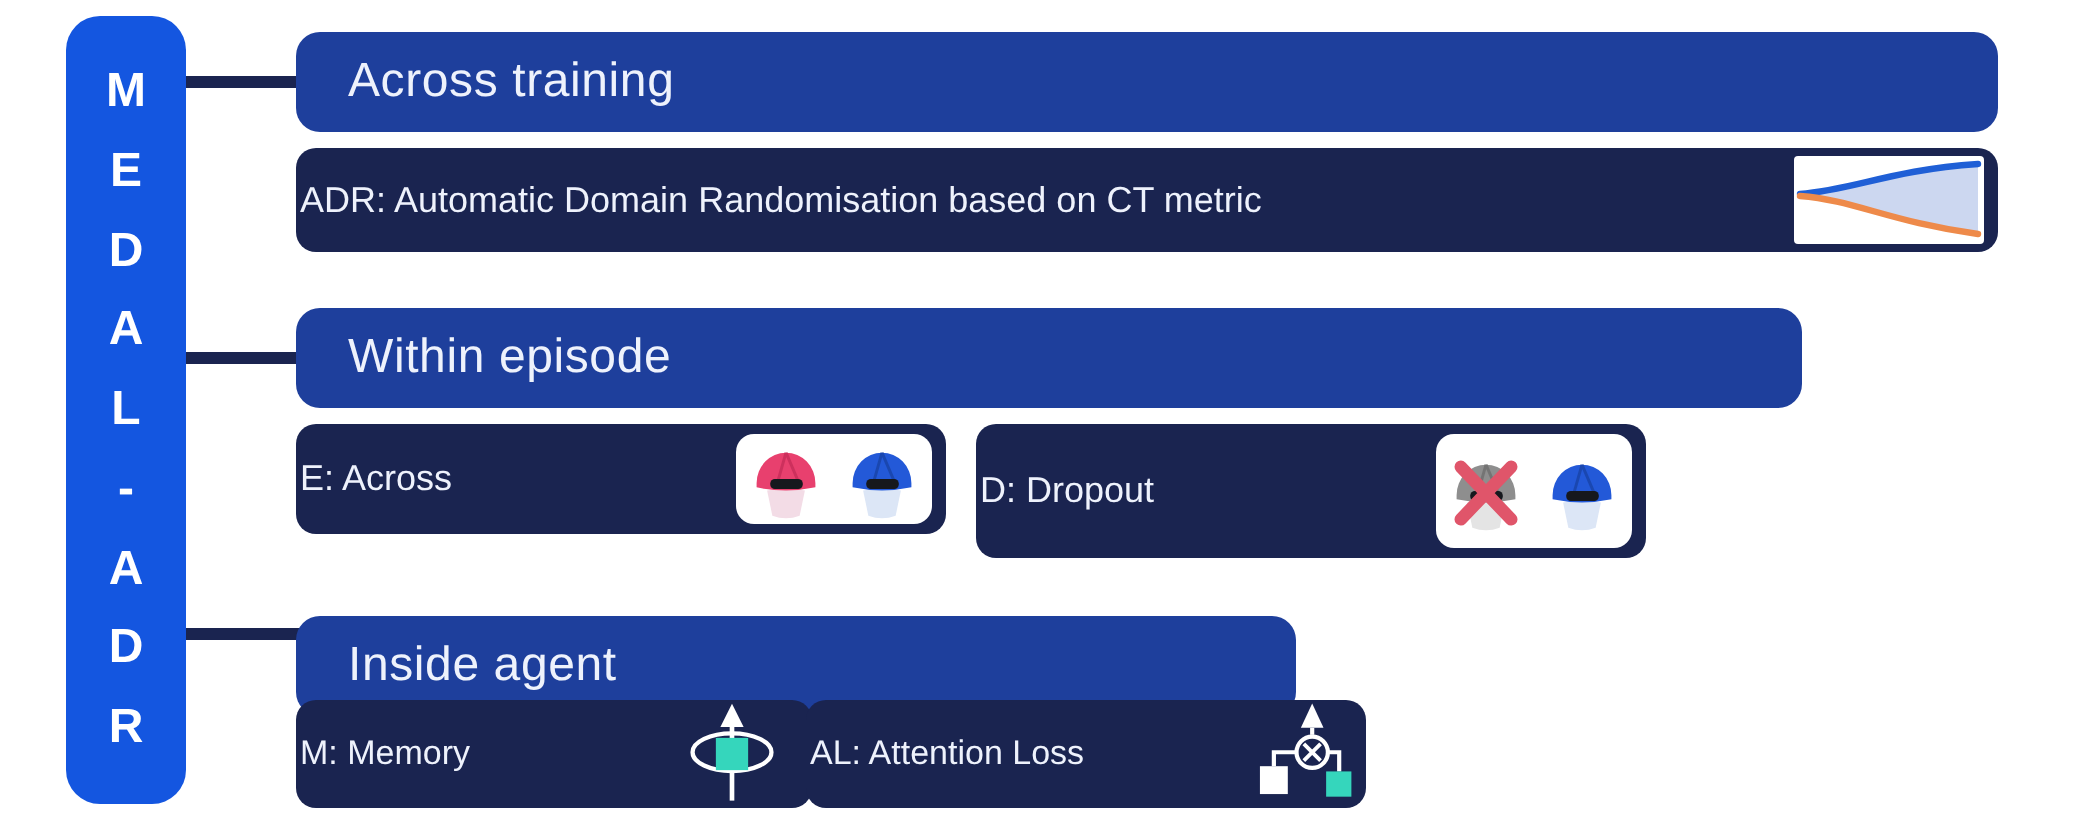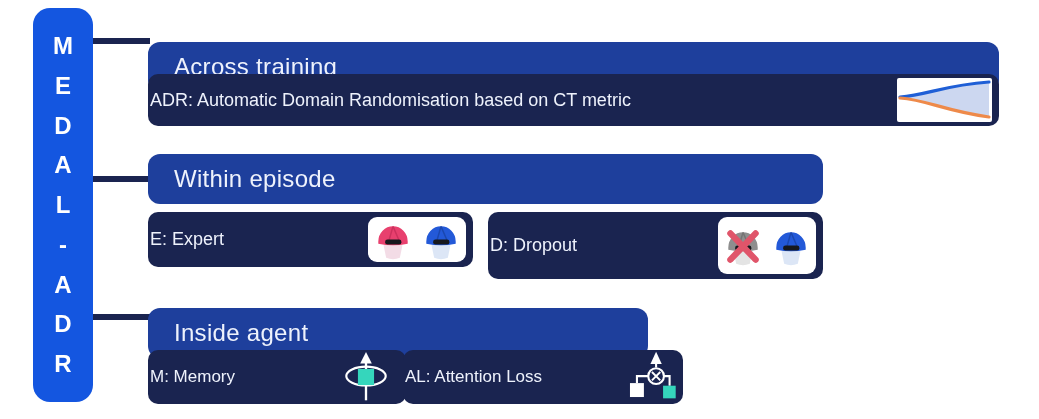--- a/index.html
+++ b/index.html
@@ -31,22 +31,22 @@
   .connector{position:absolute;left:90px;width:60px;height:6px;background:var(--navy);z-index:1;}
   .connector.c1{top:38px;}
   .connector.c2{top:176px;}
   .connector.c3{top:314px;}
 
   .header{
     position:absolute;left:148px;height:50px;background:var(--header-blue);
     border-radius:12px;display:flex;align-items:center;padding-left:26px;z-index:2;
   }
   .header span{color:var(--text-light);font-size:24px;font-weight:500;letter-spacing:.3px;}
-  .header.h1{top:16px;width:851px;margin-top:26px;}
-  .header.h2{top:154px;width:675px;}
+  .header.h1{top:16px;width:851px;}
+  .header.h2{top:154px;width:753px;}
   .header.h3{top:308px;width:500px;}
 
   .bar{
     position:absolute;background:var(--navy);border-radius:10px;
     display:flex;align-items:center;z-index:2;
   }
   .bar .bar-label{color:var(--text-light);font-size:18px;padding-left:2px;white-space:nowrap;}
 
   .bar.adr{left:148px;top:74px;width:851px;height:52px;}
   .chart-icon{
@@ -103,21 +103,21 @@
         <path d="M3,19 C30,17 48,7 92,4" style="stroke:var(--curve-blue)" stroke-width="3.2" fill="none" stroke-linecap="round"></path>
         <path d="M3,20 C30,22 48,33 92,39" style="stroke:var(--curve-orange)" stroke-width="3.2" fill="none" stroke-linecap="round"></path>
       </svg>
     </span>
   </div>
 
   <div class="header h2">
     <span>Within episode</span>
   </div>
   <div class="bar expert">
-    <span class="bar-label">E: Expert</span>
+    <span class="bar-label">E: Across</span>
     <span class="helmet-plate">
       <svg width="46" height="42" viewBox="0 0 34 40">
         <path d="M8,25 Q17,23 26,25 L23.5,37 Q17,39.5 10.5,37 Z" fill="#F3DCE6"></path>
         <path d="M3,21.5 A14,14.5 0 0 1 31,21.5 L31,23.5 Q17,26.5 3,23.5 Z" style="fill:var(--pink)"></path>
         <path d="M17,7 L13,21 M17,7 L23,21" stroke="#C22A55" stroke-width="1.4" fill="none" opacity="0.7"></path>
         <rect x="9.5" y="19.5" width="15.5" height="4.8" rx="2.2" fill="#16181D"></rect>
       </svg>
       <svg width="46" height="42" viewBox="0 0 34 40">
         <path d="M8,25 Q17,23 26,25 L23.5,37 Q17,39.5 10.5,37 Z" fill="#DCE6F6"></path>
         <path d="M3,21.5 A14,14.5 0 0 1 31,21.5 L31,23.5 Q17,26.5 3,23.5 Z" style="fill:var(--helmet-blue)"></path>

